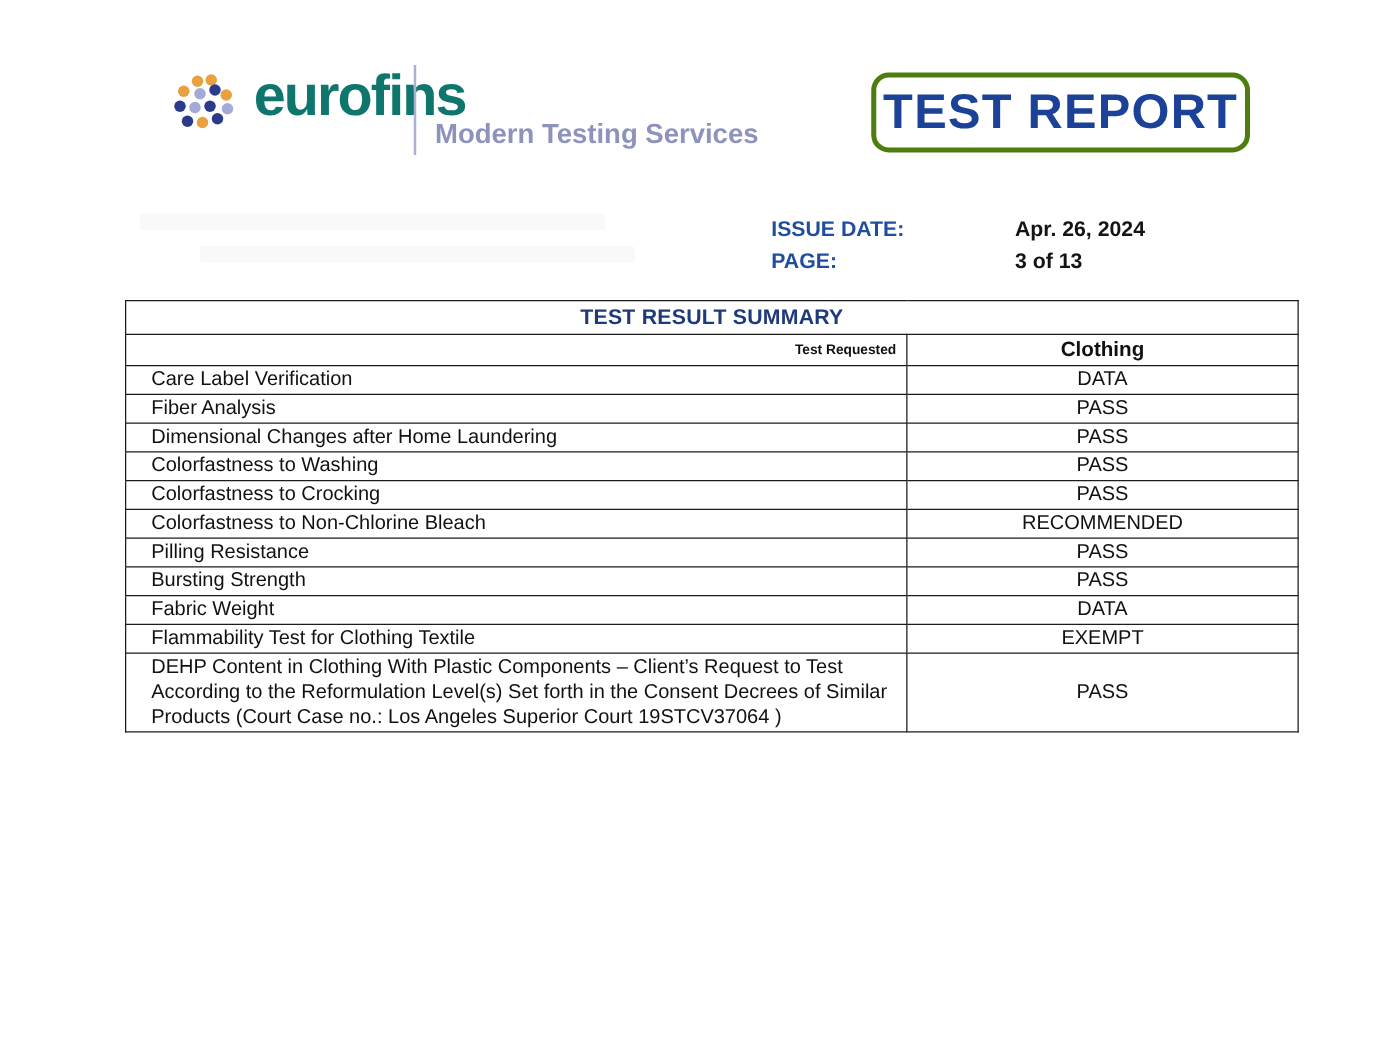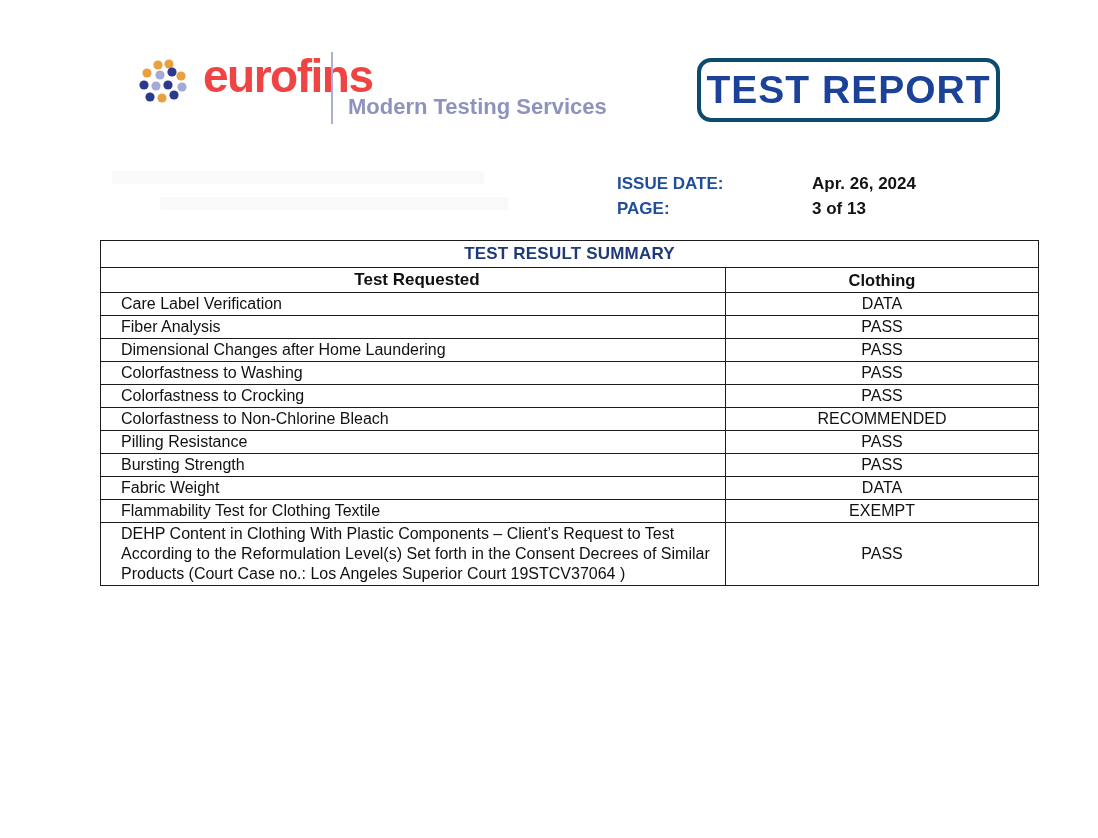--- a/index.html
+++ b/index.html
@@ -10,34 +10,34 @@
     font-family:"Liberation Sans","DejaVu Sans",sans-serif;
     color:#111;
     overflow:hidden;
   }
 
   
   .logo-icon{position:absolute;left:137px;top:56px;width:60px;height:60px;}
   .brand-word{
     position:absolute;left:203px;top:48px;
     font-size:46px;font-weight:700;letter-spacing:-1.5px;
-    color:#ef4444;line-height:56px;
+    color:#0f766e;line-height:56px;
   }
   .brand-divider{
     position:absolute;left:331px;top:52px;width:2px;height:72px;
     background:#ABAFD2;
   }
   .brand-tagline{
     position:absolute;left:348px;top:94px;
     font-size:22px;font-weight:700;color:#8E93BE;letter-spacing:0px;
   }
 
   .report-badge{
     position:absolute;left:697px;top:58px;width:295px;height:56px;
-    border:4px solid #0c4a6e;border-radius:14px;
+    border:4px solid #4d7c0f;border-radius:14px;
     display:flex;align-items:center;justify-content:center;
     background:#ffffff;
   }
   .report-badge span{
     font-size:39px;font-weight:700;color:#1B4298;letter-spacing:1px;
     white-space:nowrap;
   }
 
   
   .ghost{position:absolute;background:rgba(150,150,150,0.06);border-radius:2px;}
@@ -69,21 +69,21 @@
     border:1.6px solid #1c1c1c;
     padding:1px 8px 1px 8px;
     line-height:20px;
     vertical-align:middle;
     overflow:hidden;
   }
   .summary .title-cell{
     text-align:center;font-weight:700;font-size:17px;color:#1E3A7A;
     height:24px;letter-spacing:0.2px;
   }
-  .summary .head-test{font-weight:700;font-size:17px;text-align:center;height:22px;padding-left:16px;}
+  .summary .head-test{font-weight:700;font-size:11px;text-align:right;height:22px;padding-left:16px;}
   .summary .head-res{font-weight:700;font-size:16.5px;text-align:center;height:22px;}
   .summary .cell-test{text-align:left;height:20px;padding-left:20px;}
   .summary .cell-res{text-align:center;}
   .summary tr.single .cell-test,.summary tr.single .cell-res{height:20px;}
 </style>
 </head>
 <body>
 
 <div class="page">
 

